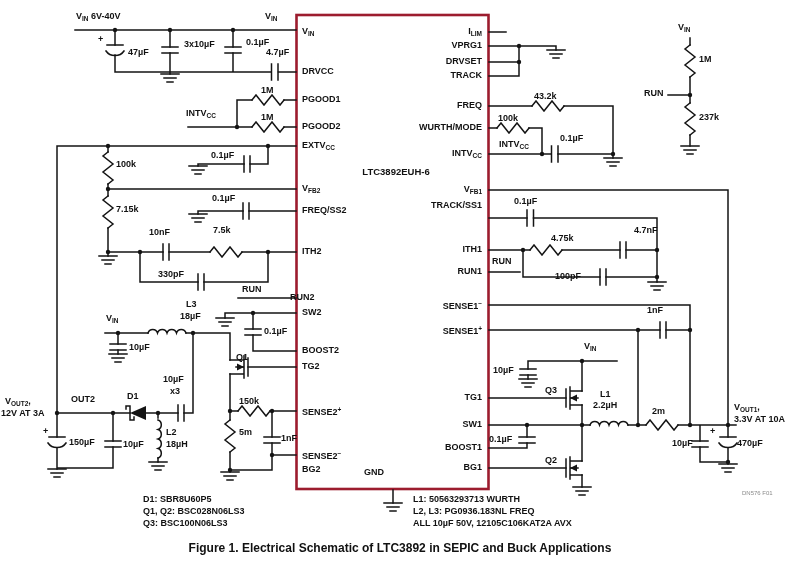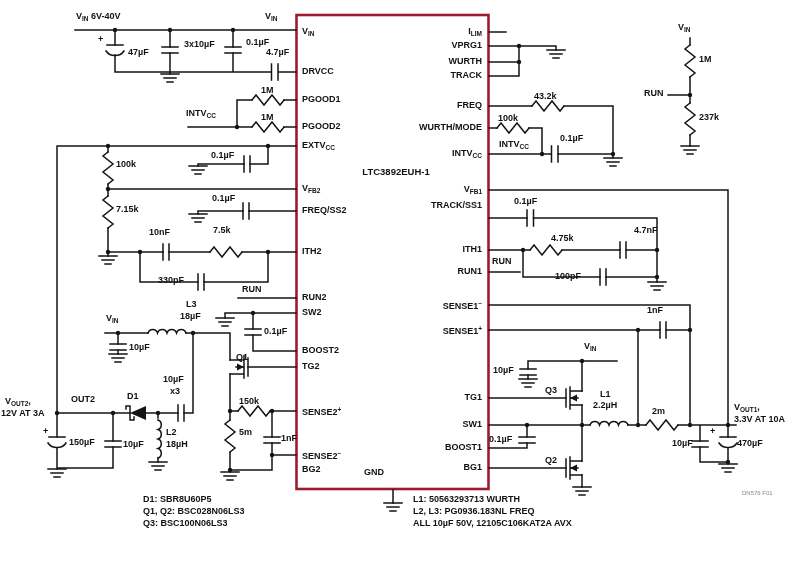--- a/index.html
+++ b/index.html
@@ -217,21 +217,21 @@
 <span class="lbl" style="left:266px;top:47px">4.7µF</span>
 <span class="lbl" style="left:261px;top:85px">1M</span>
 <span class="lbl" style="left:261px;top:112px">1M</span>
 <span class="lbl" style="left:186px;top:108px"><span>INTV</span><sub>CC</sub></span>
 <span class="lbl" style="left:211px;top:150px">0.1µF</span>
 <span class="lbl" style="left:116px;top:159px">100k</span>
 <span class="lbl" style="left:212px;top:193px">0.1µF</span>
 <span class="lbl" style="left:116px;top:204px">7.15k</span>
 <span class="lbl" style="left:149px;top:227px">10nF</span>
 <span class="lbl" style="left:213px;top:225px">7.5k</span>
-<span class="lbl" style="left:158px;top:275px">330pF</span>
+<span class="lbl" style="left:158px;top:269px">330pF</span>
 <span class="lbl" style="left:242px;top:284px">RUN</span>
 <span class="lbl" style="left:186px;top:299px">L3</span>
 <span class="lbl" style="left:180px;top:311px">18µF</span>
 <span class="lbl" style="left:106px;top:313px"><span>V</span><sub>IN</sub></span>
 <span class="lbl" style="left:129px;top:342px">10µF</span>
 <span class="lbl" style="left:264px;top:326px">0.1µF</span>
 <span class="lbl" style="left:236px;top:352px">Q1</span>
 <span class="lbl" style="left:239px;top:396px">150k</span>
 <span class="lbl" style="left:239px;top:427px">5m</span>
 <span class="lbl" style="left:281px;top:433px">1nF</span>
@@ -276,51 +276,52 @@
 <span class="lbl" style="left:734px;top:414px">3.3V AT 10A</span>
 
 <span class="lbl" style="left:302px;top:26px"><span>V</span><sub>IN</sub></span>
 <span class="lbl" style="left:302px;top:66px"><span>DRVCC</span></span>
 <span class="lbl" style="left:302px;top:94px"><span>PGOOD1</span></span>
 <span class="lbl" style="left:302px;top:121px"><span>PGOOD2</span></span>
 <span class="lbl" style="left:302px;top:140px"><span>EXTV</span><sub>CC</sub></span>
 <span class="lbl" style="left:302px;top:183px"><span>V</span><sub>FB2</sub></span>
 <span class="lbl" style="left:302px;top:205px"><span>FREQ/SS2</span></span>
 <span class="lbl" style="left:302px;top:246px"><span>ITH2</span></span>
-<span class="lbl" style="left:302px;top:292px"><span>RUN2</span></span>
+<span class="lbl" style="left:290px;top:292px"><span>RUN2</span></span>
 <span class="lbl" style="left:302px;top:307px"><span>SW2</span></span>
 <span class="lbl" style="left:302px;top:345px"><span>BOOST2</span></span>
 <span class="lbl" style="left:302px;top:361px"><span>TG2</span></span>
 <span class="lbl" style="left:302px;top:405px"><span>SENSE2</span><sup>+</sup></span>
 <span class="lbl" style="left:302px;top:449px"><span>SENSE2</span><sup>−</sup></span>
 <span class="lbl" style="left:302px;top:464px"><span>BG2</span></span>
 
 <span class="lbl pinr" style="top:26px"><span>I</span><sub>LIM</sub></span>
 <span class="lbl pinr" style="top:40px"><span>VPRG1</span></span>
-<span class="lbl pinr" style="top:56px"><span>WURTH</span></span>
+<span class="lbl pinr" style="top:56px"><span>DRVSET</span></span>
 <span class="lbl pinr" style="top:70px"><span>TRACK</span></span>
 <span class="lbl pinr" style="top:100px"><span>FREQ</span></span>
 <span class="lbl pinr" style="top:122px"><span>WURTH/MODE</span></span>
 <span class="lbl pinr" style="top:148px"><span>INTV</span><sub>CC</sub></span>
 <span class="lbl pinr" style="top:184px"><span>V</span><sub>FB1</sub></span>
 <span class="lbl pinr" style="top:200px"><span>TRACK/SS1</span></span>
 <span class="lbl pinr" style="top:244px"><span>ITH1</span></span>
 <span class="lbl pinr" style="top:266px"><span>RUN1</span></span>
 <span class="lbl pinr" style="top:299px"><span>SENSE1</span><sup>−</sup></span>
 <span class="lbl pinr" style="top:324px"><span>SENSE1</span><sup>+</sup></span>
 <span class="lbl pinr" style="top:392px"><span>TG1</span></span>
 <span class="lbl pinr" style="top:419px"><span>SW1</span></span>
 <span class="lbl pinr" style="top:442px"><span>BOOST1</span></span>
 <span class="lbl pinr" style="top:462px"><span>BG1</span></span>
 
-<span class="lbl chipname" style="left:330px;top:167px">LTC3892EUH-1</span>
+<span class="lbl chipname" style="left:330px;top:167px">LTC3892EUH-6</span>
 <span class="lbl" style="left:364px;top:467px">GND</span>
 
 <span class="lbl note" style="left:143px;top:494px">D1: SBR8U60P5</span>
 <span class="lbl note" style="left:143px;top:506px">Q1, Q2: BSC028N06LS3</span>
 <span class="lbl note" style="left:143px;top:518px">Q3: BSC100N06LS3</span>
 <span class="lbl note" style="left:413px;top:494px">L1: 50563293713 WURTH</span>
 <span class="lbl note" style="left:413px;top:506px">L2, L3: PG0936.183NL FREQ</span>
 <span class="lbl note" style="left:413px;top:518px">ALL 10µF 50V, 12105C106KAT2A AVX</span>
 <span class="lbl dn" style="left:742px;top:490px">DN576 F01</span>
 
+<div class="caption">Figure 1. Electrical Schematic of LTC3892 in SEPIC and Buck Applications</div>
 
 </div>
 
 </body></html>

